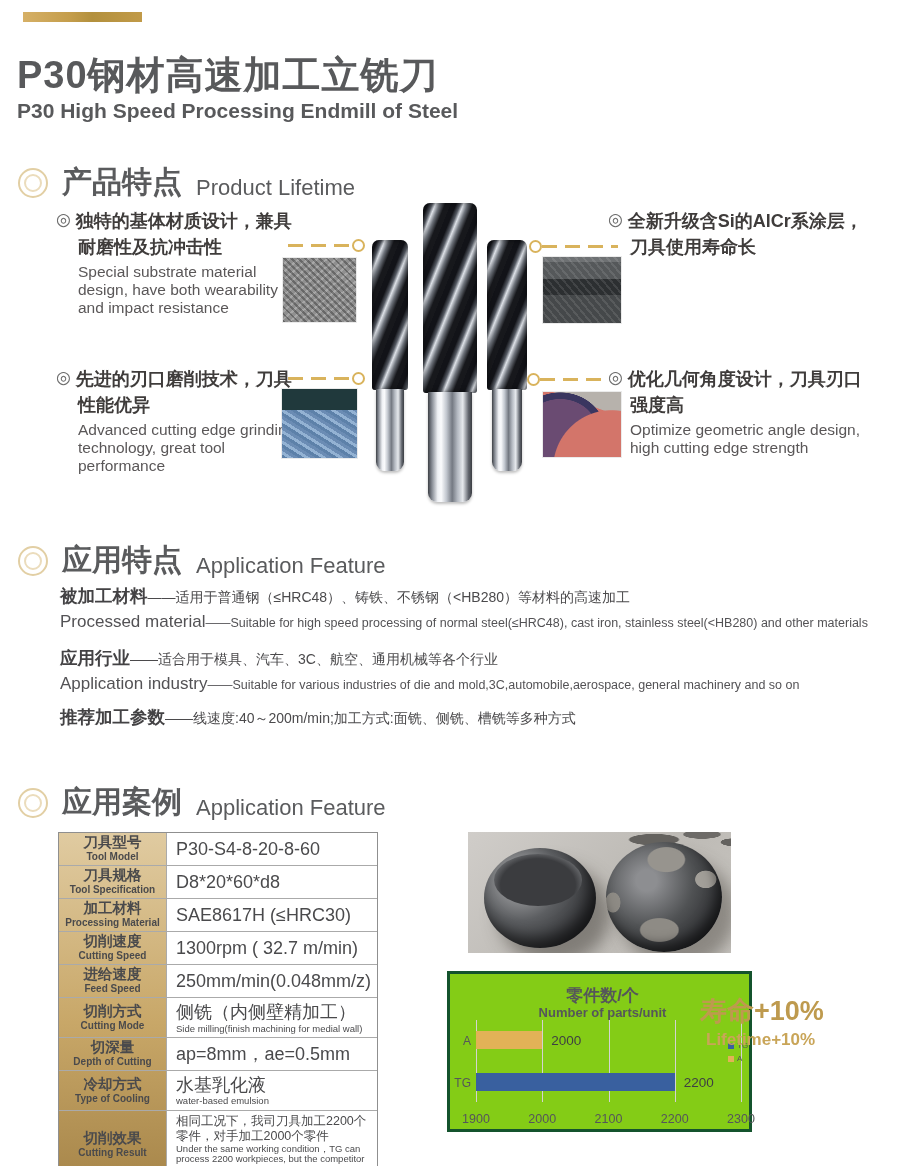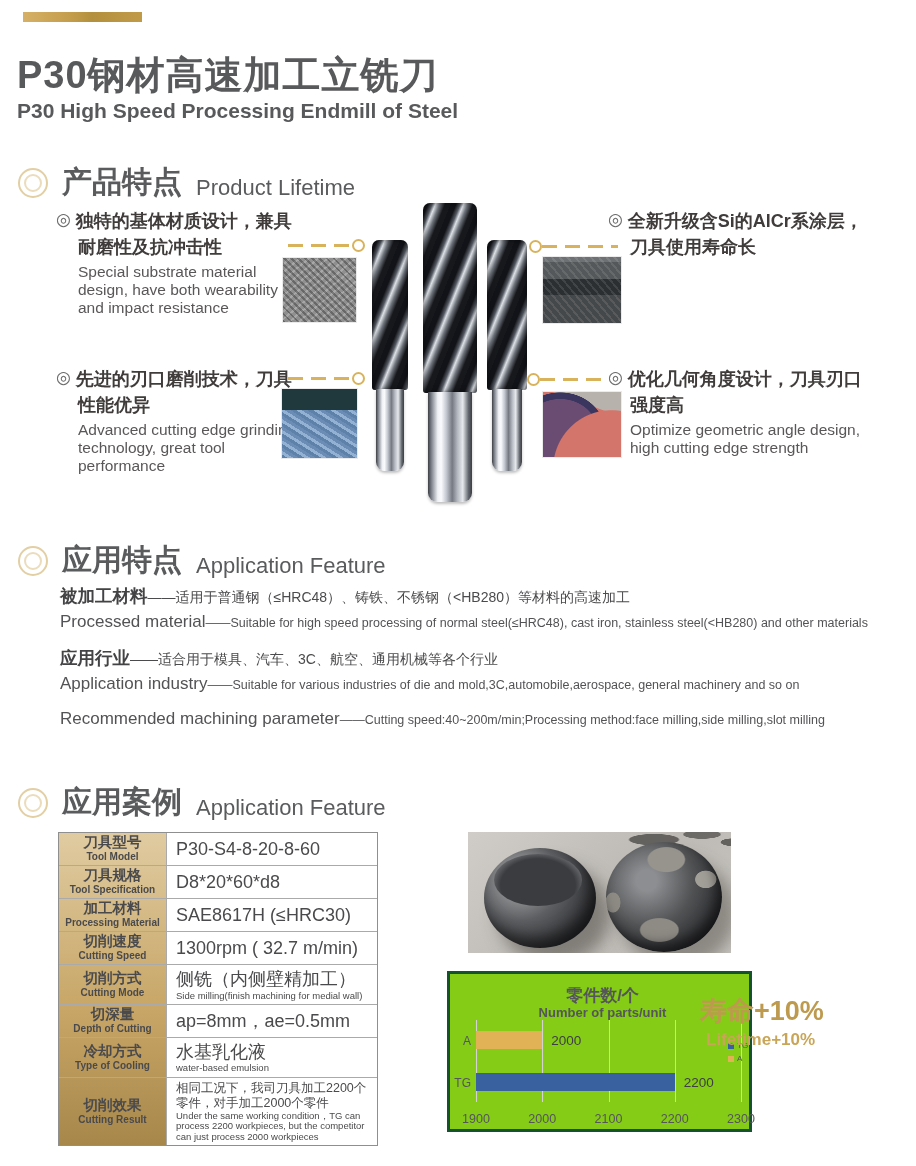--- a/index.html
+++ b/index.html
@@ -221,22 +221,22 @@
   <div class="abs" style="left:60px; top:646px; width:850px;">
     <div class="para-cn">
       <span class="lead">应用行业</span><span>——适合用于模具、汽车、3C、航空、通用机械等各个行业</span>
     </div>
     <div class="para-en">
       <span class="lead">Application industry</span><span>——Suitable for various industries of die and mold,3C,automobile,aerospace, general machinery and so on</span>
     </div>
   </div>
 
   <div class="abs" style="left:60px; top:705px; width:850px;">
-    <div class="para-en">
-      <span class="lead">Recommended machining parameter</span><span>——Cutting speed:40~200m/min;Processing method:face milling,side milling,slot milling</span>
+    <div class="para-cn">
+      <span class="lead">推荐加工参数</span><span>——线速度:40～200m/min;加工方式:面铣、侧铣、槽铣等多种方式</span>
     </div>
   </div>
 
   <div class="abs sec-head" style="left:18px; top:782px;">
     <span class="sec-icon"></span>
     <span class="sec-cn">应用案例</span>
     <span class="sec-en">Application Feature</span>
   </div>
 
   <div class="abs ctable">
@@ -267,20 +267,29 @@
         <div class="tv-main">SAE8617H (≤HRC30)</div>
       </div>
     </div>
     <div class="trow">
       <div class="tlabel">
         <div class="tl-cn">切削速度</div>
         <div class="tl-en">Cutting Speed</div>
       </div>
       <div class="tvalue">
         <div class="tv-main">1300rpm ( 32.7 m/min)</div>
+      </div>
+    </div>
+    <div class="trow">
+      <div class="tlabel">
+        <div class="tl-cn">进给速度</div>
+        <div class="tl-en">Feed Speed</div>
+      </div>
+      <div class="tvalue">
+        <div class="tv-main">250mm/min(0.048mm/z)</div>
       </div>
     </div>
     <div class="trow">
       <div class="tlabel">
         <div class="tl-cn">切削方式</div>
         <div class="tl-en">Cutting Mode</div>
       </div>
       <div class="tvalue">
         <div class="tv-main">侧铣（内侧壁精加工）</div>
         <div class="tv-sub">Side milling(finish machining for medial wall)</div>

